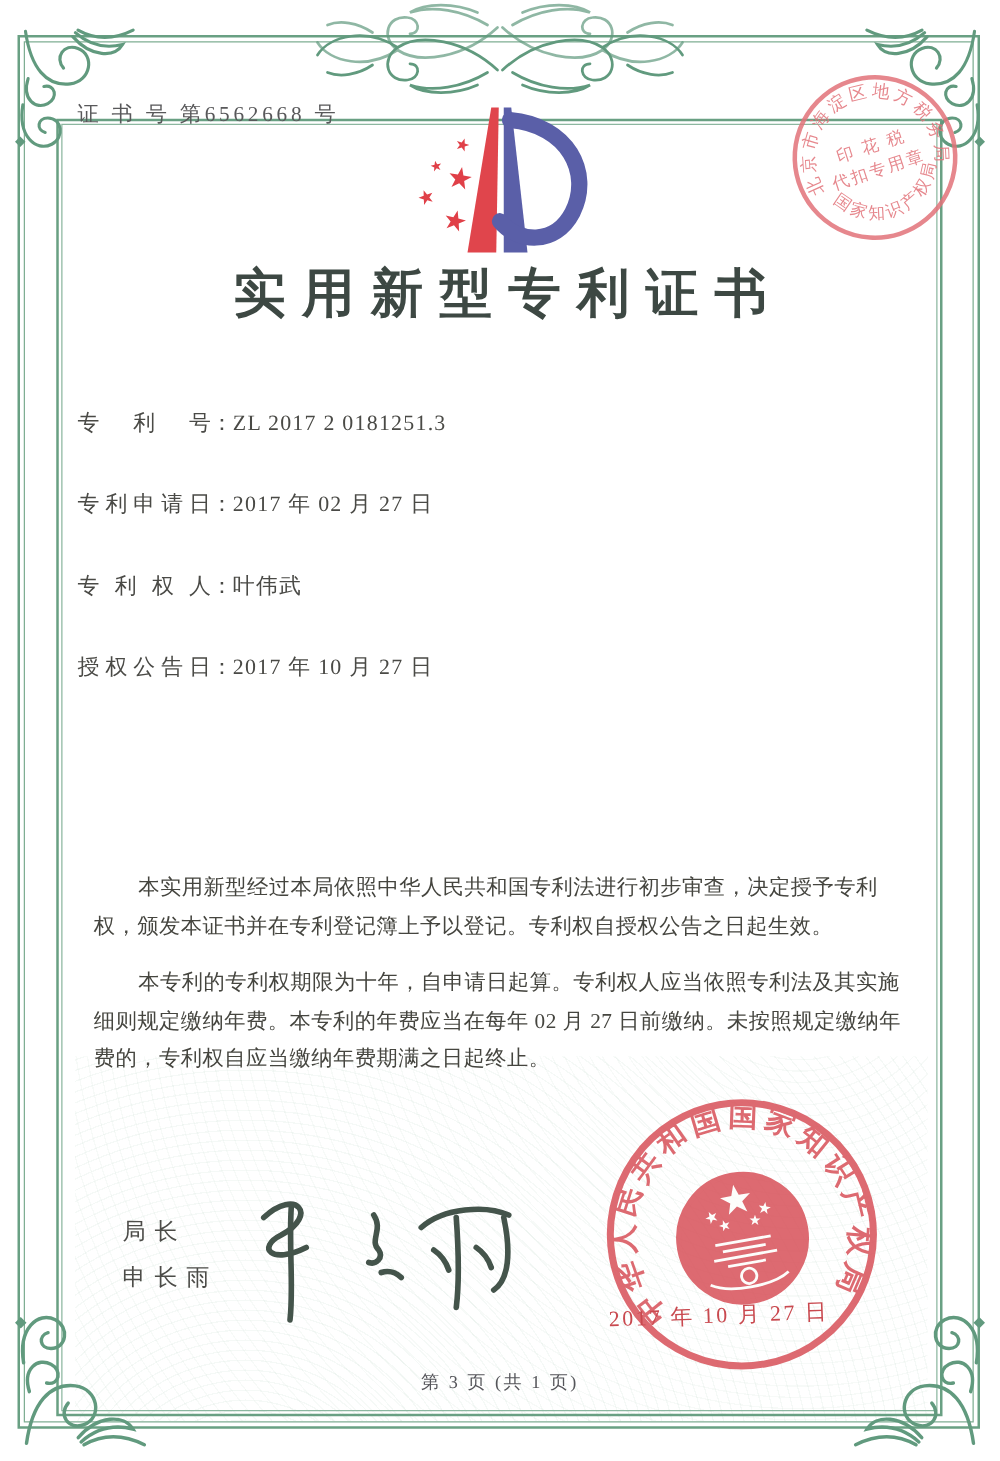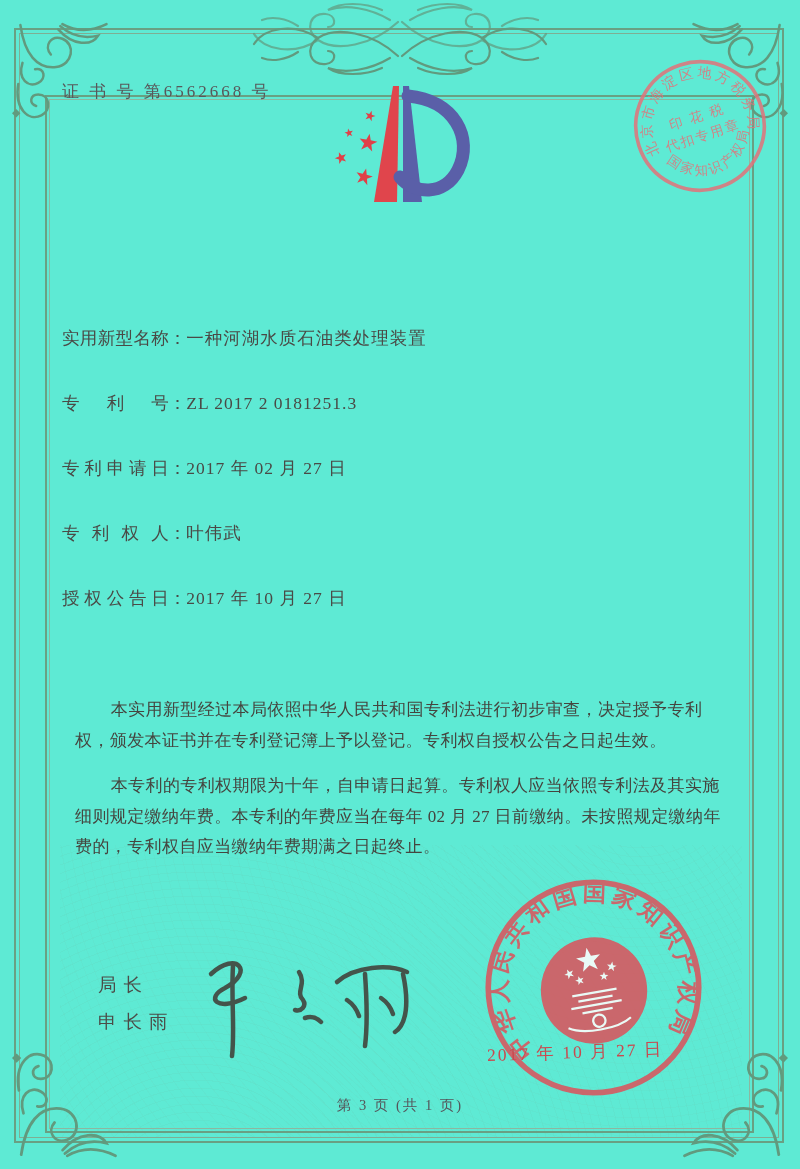--- a/index.html
+++ b/index.html
@@ -1,16 +1,16 @@
 <!DOCTYPE html>
 <html><head>
 <meta charset="utf-8">
 <style>
   html,body{margin:0;padding:0;background:#e8e8e6;}
-  #page{position:relative;width:800px;height:1169px;background:#5eead4;margin:0 auto;
+  #page{position:relative;width:800px;height:1169px;background:#ffffff;margin:0 auto;
         overflow:hidden;font-family:"Liberation Serif","DejaVu Serif",serif;color:#45453f;}
   
   .outer-frame{position:absolute;left:14px;right:16px;top:28px;bottom:26px;
                border:2px solid #69a083;pointer-events:none;}
   .outer-frame::after{content:"";position:absolute;inset:3px;border:1px solid #7fae93;}
   .inner-frame{position:absolute;left:45px;right:46px;top:95px;bottom:36px;
                border:2px solid #69a083;pointer-events:none;}
   .inner-frame::after{content:"";position:absolute;inset:2px;border:1px solid #8cb7a0;}
   .ornament{position:absolute;pointer-events:none;}
   
@@ -113,25 +113,23 @@
     <text font-size="13.5" letter-spacing="3" fill="#e2737a" font-family="'Liberation Serif','DejaVu Serif',serif">
       <textPath href="#taxTop" startOffset="3">北京市海淀区地方税务局</textPath>
     </text>
     <text font-size="13" letter-spacing="2.2" fill="#e2737a" font-family="'Liberation Serif','DejaVu Serif',serif">
       <textPath href="#taxBottom" startOffset="3">国家知识产权局</textPath>
     </text>
     <text x="85" y="80" text-anchor="middle" font-size="13" letter-spacing="2" fill="#e2737a" font-family="'Liberation Serif','DejaVu Serif',serif">印 花 税</text>
     <text x="85" y="99" text-anchor="middle" font-size="13" letter-spacing="2" fill="#e2737a" font-family="'Liberation Serif','DejaVu Serif',serif">代扣专用章</text>
   </svg>
 
+  <div class="title">实用新型专利证书</div>
 
   <div class="fields">
-    <div class="field-row">
-      <span class="flabel">实用新型名称</span><span>：</span><span class="fvalue">一种河湖水质石油类处理装置</span>
-    </div>
     <div class="field-row">
       <span class="flabel">专利号</span><span>：</span><span class="fvalue">ZL 2017 2 0181251.3</span>
     </div>
     <div class="field-row">
       <span class="flabel">专利申请日</span><span>：</span><span class="fvalue">2017 年 02 月 27 日</span>
     </div>
     <div class="field-row">
       <span class="flabel">专利权人</span><span>：</span><span class="fvalue">叶伟武</span>
     </div>
     <div class="field-row">

